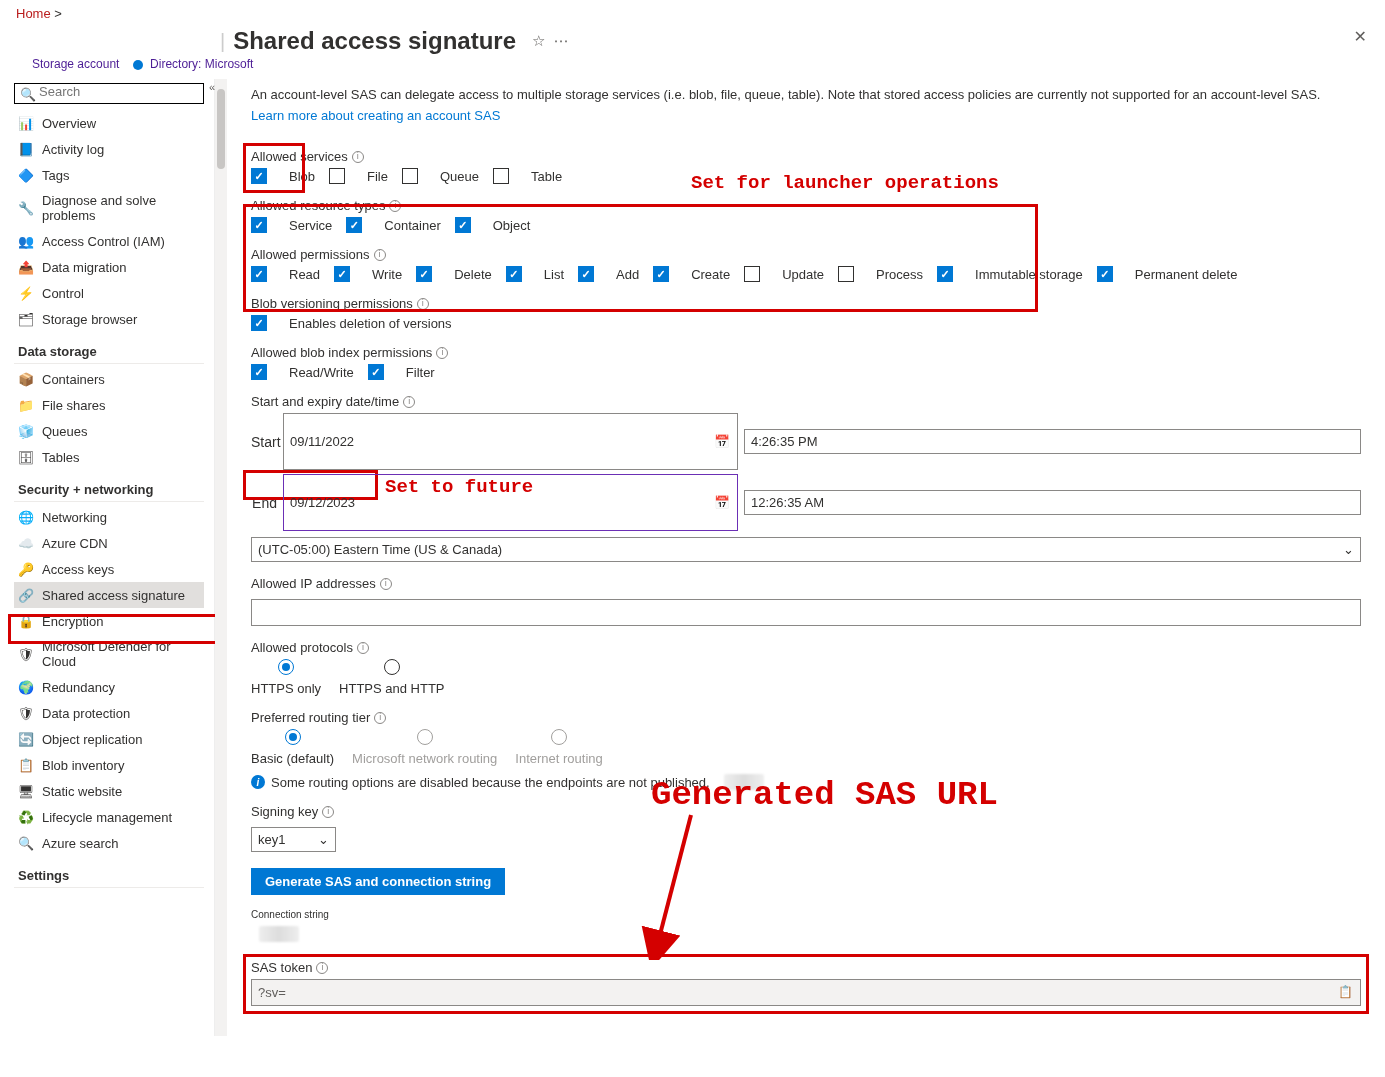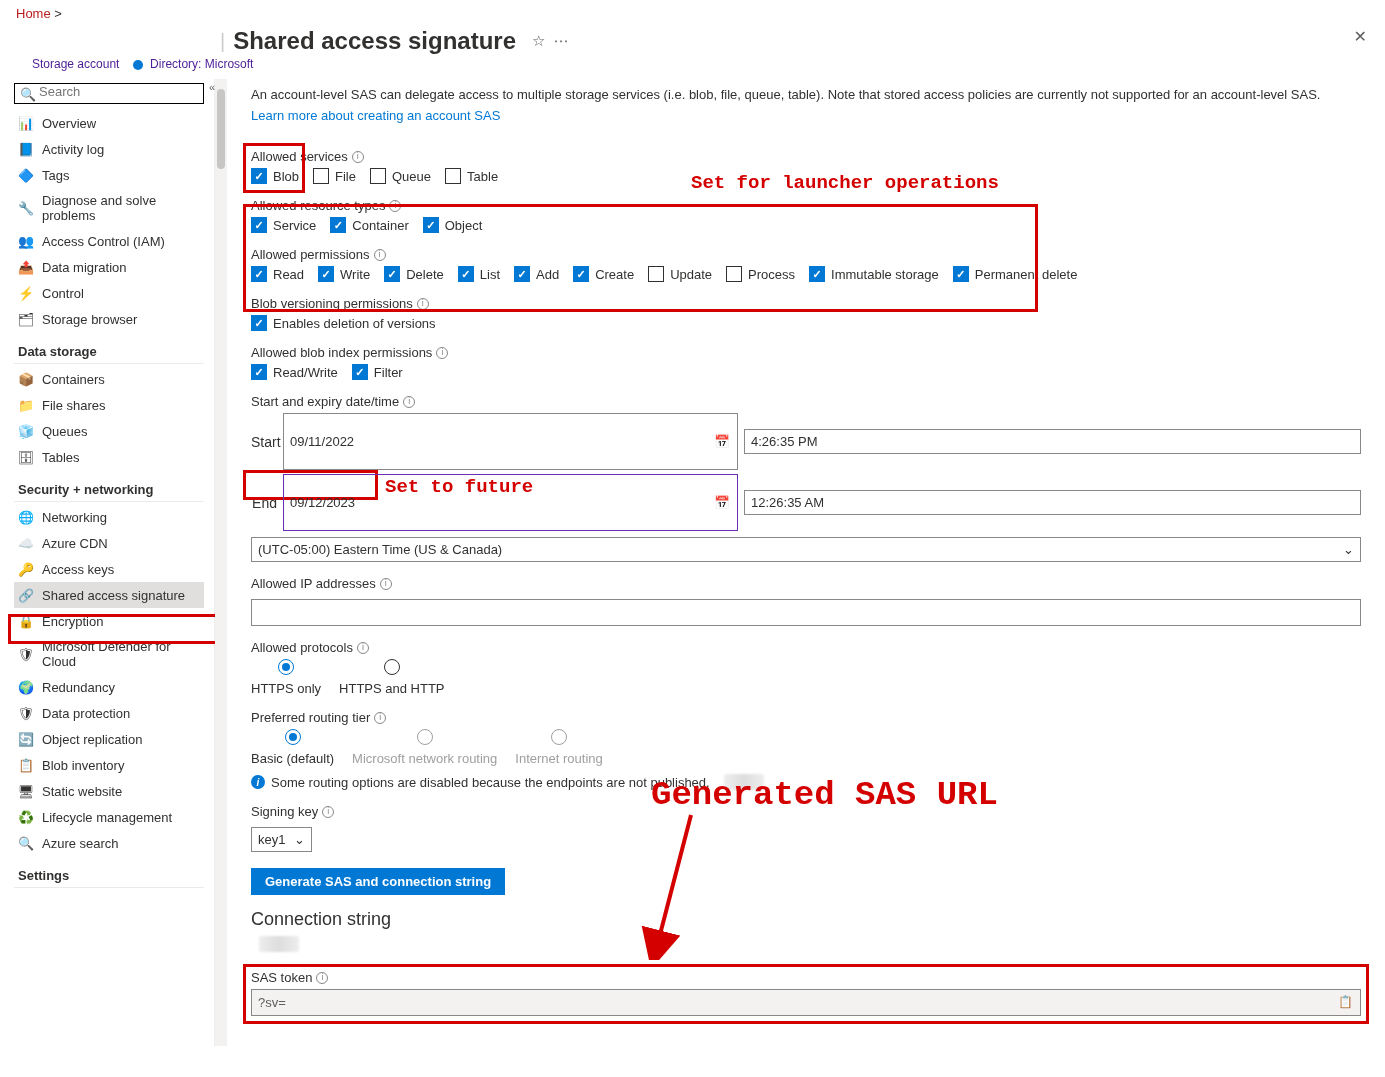--- a/index.html
+++ b/index.html
@@ -36,49 +36,49 @@
 .content { flex:1; padding: 8px 24px 30px 24px; position: relative; }
 
 .intro { font-size: 13px; color: #323130; margin-bottom: 6px; }
 .learn-link { font-size: 13px; color:#0078d4; display:inline-block; margin-bottom: 18px; }
 
 .field-label { font-size: 13px; color: #323130; margin: 14px 0 4px; display:flex; align-items:center; gap:4px;}
 .field-label.first { margin-top: 8px; }
 .info-icon { width:12px; height:12px; border:1px solid #8a8886; border-radius:50%; display:inline-flex; align-items:center; justify-content:center; font-size:9px; color:#8a8886; line-height:1;}
 
 .check-row { display:flex; flex-wrap:wrap; gap: 6px 14px; margin-top:4px; }
-.check-item { display:flex; align-items:center; gap:6px; font-size:13px; }
+.check-item { display:flex; align-items:center; gap:22px; font-size:13px; }
 .cb { width:16px; height:16px; border:1px solid #323130; display:inline-flex; align-items:center; justify-content:center; cursor:pointer; flex-shrink:0;}
 .cb.checked { background:#0078d4; border-color:#0078d4; color:#fff; }
 .cb.checked::after { content:"✓"; font-size:11px; font-weight:bold; line-height:1; }
 
 .radio-row { display:flex; gap:18px; margin-top:4px; }
 .radio-item { display:flex; align-items:center; gap:6px; font-size:13px;flex-direction:column; }
 .rb { width:16px; height:16px; border:1px solid #323130; border-radius:50%; display:inline-flex; align-items:center; justify-content:center; cursor:pointer;}
 .rb.checked { border-color:#0078d4; }
 .rb.checked::after { content:""; width:8px; height:8px; border-radius:50%; background:#0078d4; }
 .radio-item.disabled { color:#a19f9d; }
 .radio-item.disabled .rb { border-color:#a19f9d; }
 
 .datetime-row { display:flex; align-items:center; gap:0; margin-top:2px; }
 .dt-label { width:32px; text-align:right; font-size:14px; padding-right:6px;}
 .dt-input { flex:0 0 455px; border:1px solid #8a8886; padding:20px 6px; font-size:13px; position:relative; display:flex; justify-content:space-between; align-items:center; }
 .dt-input.purple { border:1px solid #6b2fb5; }
 .time-input { flex:1; border:1px solid #8a8886; padding:4px 6px; font-size:13px; margin-left:6px; }
 .tz-select { width:100%; border:1px solid #8a8886; padding:4px 6px; font-size:13px; margin-top:6px; display:flex; justify-content:space-between; }
 
 .text-input { width:100%; border:1px solid #8a8886; padding:5px 6px; font-size:13px; margin-top:4px; }
-.key-select { width:61px; border:1px solid #8a8886; padding:4px 6px; font-size:13px; margin-top:8px; display:flex; justify-content:space-between; }
+.key-select { width:85px; border:1px solid #8a8886; padding:4px 6px; font-size:13px; margin-top:8px; display:flex; justify-content:space-between; }
 
 .info-msg { display:flex; align-items:center; gap:6px; font-size:13px; margin-top:8px; }
 .info-msg .circle-i { width:14px; height:14px; background:#0078d4; color:#fff; border-radius:50%; display:inline-flex; align-items:center; justify-content:center; font-size:10px; font-weight:bold; font-style:italic;}
 
 .gen-button { background:#0078d4; color:#fff; border:none; padding:6px 14px; font-size:13px; font-weight:600; cursor:pointer; margin-top:16px; }
 
-.conn-label { font-size:18px; margin-top:14px; color:#323130; }
+.conn-label { font-size:10px; margin-top:14px; color:#323130; }
 .blur-bar{ display:inline-block; width:40px; height:16px; background:linear-gradient(90deg,#eee,#ddd,#eee); vertical-align:middle; border-radius:2px; margin-left:8px; filter:blur(1px);}
 
 .sas-input-wrap { position:relative; margin-top:4px; }
 .sas-input { width:100%; border:1px solid #8a8886; background:#f3f2f1; padding:5px 28px 5px 6px; font-size:13px; color:#605e5c; }
 .copy-icon { position:absolute; right:8px; top:6px; font-size:12px; color:#605e5c; cursor:pointer;}
 
 
 .anno-box { position:absolute; border:3px solid #d40000; pointer-events:none; }
 .anno-text { position:absolute; color:#d40000; font-family: "Consolas","Courier New",monospace; font-weight:bold; pointer-events:none; white-space:nowrap;}
 .anno-arrow { position:absolute; pointer-events:none; }

